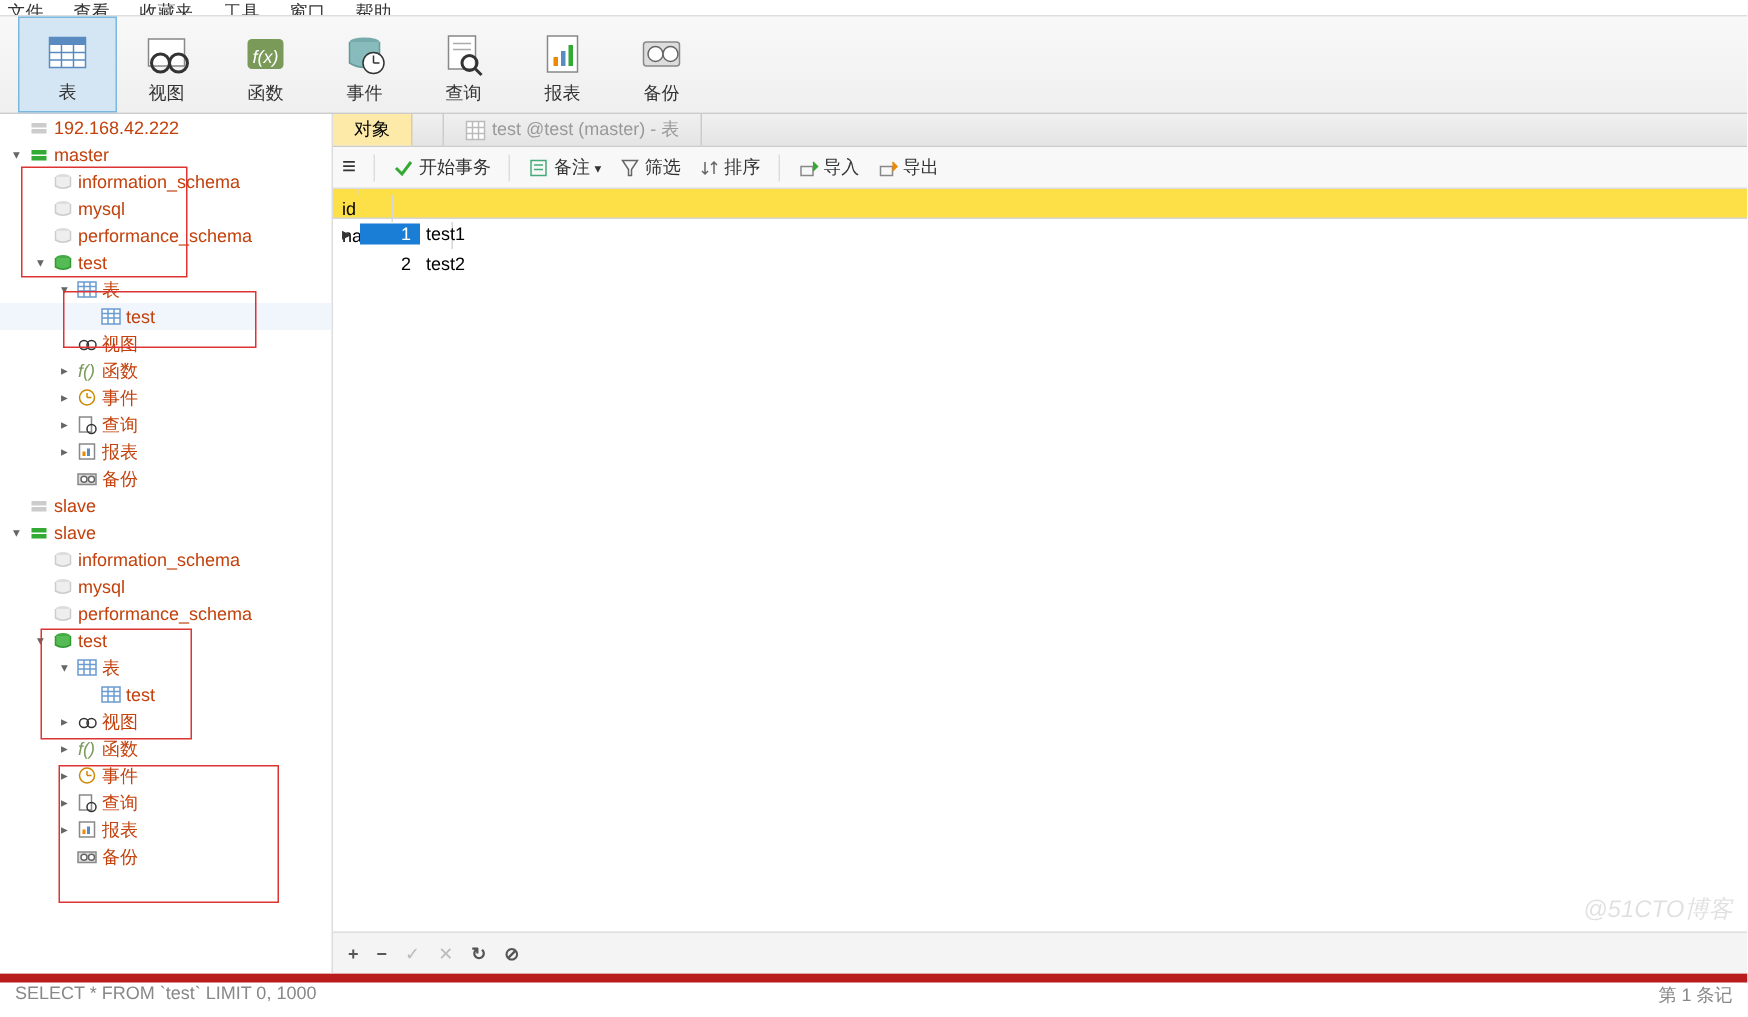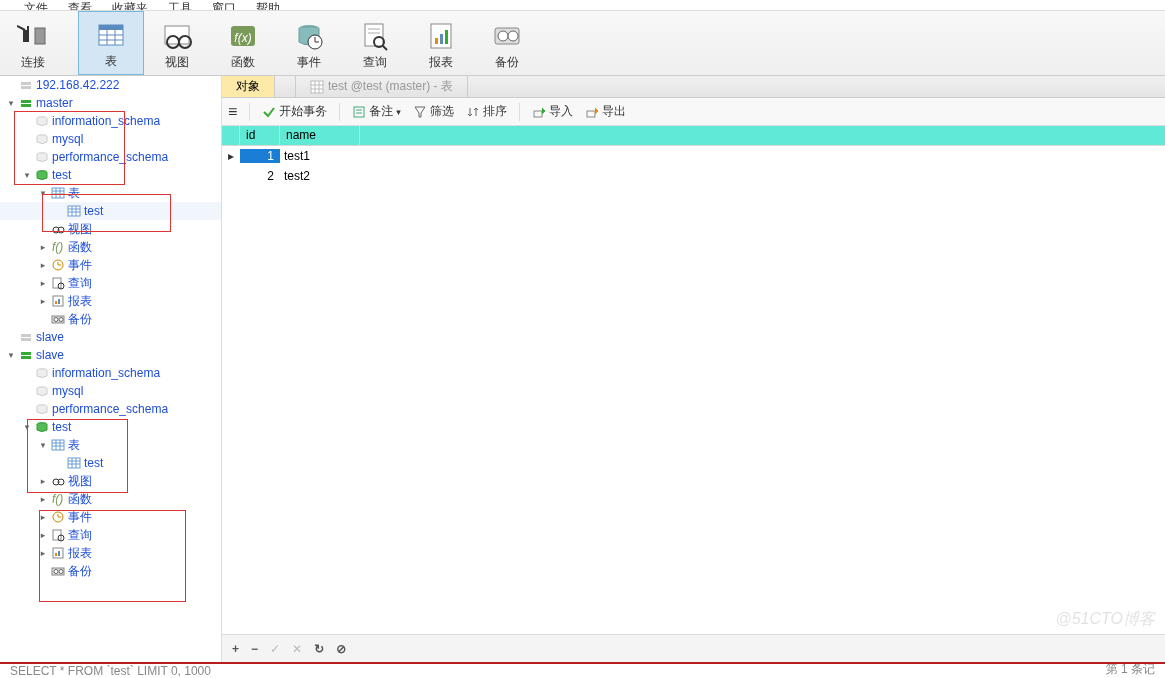--- a/index.html
+++ b/index.html
@@ -1,76 +1,65 @@
 <!DOCTYPE html>
 <html><head>
 <meta charset="utf-8">
 <style>
 * { margin: 0; padding: 0; box-sizing: border-box; font-family: "Microsoft YaHei", Arial, sans-serif; font-size: 12px; }
 body { background: #fff; width: 1165px; height: 678px; overflow: hidden; display: flex; flex-direction: column; }
-.menubar { height: 10px; background: #fff; display: flex; gap: 20px; padding-left: 24px; color: #333; align-items: flex-start; overflow: hidden; }
+.menubar { height: 10px; background: #fff; display: flex; gap: 20px; padding-left: 5px; color: #333; align-items: flex-start; overflow: hidden; }
 .menubar span { color: #333; }
 .toolbar { height: 66px; background: linear-gradient(#f8f8f8, #efefef); border-top: 1px solid #ddd; border-bottom: 1px solid #ccc; display: flex; align-items: stretch; }
 .tool-item { width: 66px; display: flex; flex-direction: column; align-items: center; justify-content: flex-end; padding-bottom: 4px; gap: 2px; cursor: pointer; }
 .tool-item.active { background: #d4e6f4; border: 1px solid #7ab8e0; }
 .tool-item .icon { width: 32px; height: 32px; display: flex; align-items: center; justify-content: center; }
 .tool-item .label { font-size: 12px; color: #333; }
 .main { flex: 1; display: flex; overflow: hidden; }
 .sidebar { width: 222px; background: #fff; border-right: 1px solid #ddd; overflow-y: auto; }
 .tree-row { height: 18px; display: flex; align-items: center; padding-left: 4px; cursor: pointer; white-space: nowrap; }
 .tree-row.selected { background: #f0f6fc; }
 .tree-row .arrow { width: 14px; display: inline-flex; justify-content: center; color: #666; font-size: 9px; }
 .tree-row .icon { width: 16px; height: 16px; display: inline-flex; align-items: center; justify-content: center; margin-right: 2px; }
-.tree-row .label { color: #1d4ed8; }
+.tree-row .label { color: #c2410c; }
 .redbox { position: absolute; border: 1px solid #d33; pointer-events: none; }
 .content { flex: 1; display: flex; flex-direction: column; position: relative; }
 .tabs { height: 22px; background: linear-gradient(#f0f0f0, #e4e4e4); display: flex; align-items: stretch; border-bottom: 1px solid #ccc; }
 .tab { padding: 0 14px; display: flex; align-items: center; gap: 4px; border-right: 1px solid #ccc; cursor: pointer; }
 .tab.active { background: #fde9a8; justify-content: center; }
 .tab.inactive { color: #999; }
 .subtoolbar { height: 28px; background: #f8f8f8; border-bottom: 1px solid #ddd; display: flex; align-items: center; padding: 0 6px; gap: 12px; }
 .subtoolbar .btn { display: flex; align-items: center; gap: 3px; cursor: pointer; color: #333; }
 .subtoolbar .sep { width: 1px; height: 18px; background: #ddd; }
 .grid-area { flex: 1; background: #fff; overflow: auto; }
-.grid-header { display: flex; background: #5eead4; border-bottom: 1px solid #d6d6d6; height: 20px; }
+.grid-header { display: flex; background: #fde047; border-bottom: 1px solid #d6d6d6; height: 20px; flex-direction: column; }
 .grid-header div { border-right: 1px solid #d6d6d6; padding: 2px 6px; }
 .grid-row { display: flex; height: 20px; align-items: center; }
 .grid-row.selected .cell-id { background: #1a7dd6; color: #fff; }
 .cell-marker { width: 18px; text-align: center; color: #333; }
 .cell-id { width: 40px; text-align: right; padding-right: 6px; }
 .cell-name { padding-left: 4px; }
 .bottom-toolbar { height: 28px; background: #f4f4f4; border-top: 1px solid #ddd; display: flex; align-items: center; padding: 0 10px; gap: 12px; color: #555; }
-.status-bar { height: 16px; background: #fff; border-top: 2px solid #b91c1c; display: flex; align-items: flex-end; padding: 0 10px; font-size: 11px; color: #888; justify-content: space-between; overflow: hidden;}
+.status-bar { height: 29px; background: #fff; border-top: 6px solid #b91c1c; display: flex; align-items: flex-start; padding: 0 10px; font-size: 11px; color: #888; justify-content: space-between; overflow: hidden;}
 .watermark { position: absolute; right: 10px; bottom: 32px; color: rgba(0,0,0,0.12); font-size: 16px; font-style: italic; }
 svg { display: block; }
 </style>
 </head>
 <body>
 
 <div class="menubar">
   <span>文件</span>
   <span>查看</span>
   <span>收藏夹</span>
   <span>工具</span>
   <span>窗口</span>
   <span>帮助</span>
 </div>
 
 <div class="toolbar" id="toolbar">
-    <div class="tool-item">
-      <span class="icon">
-        <svg width="32" height="32">
-          <rect x="6" y="10" width="6" height="12" fill="#333"></rect>
-          <rect x="18" y="8" width="10" height="16" fill="#999" stroke="#666"></rect>
-          <line x="8" y1="6" x2="8" y2="10" stroke="#333" stroke-width="2"></line>
-          <line x1="11" y1="6" x2="11" y2="10" stroke="#333" stroke-width="2"></line>
-        </svg>
-      </span>
-      <span class="label">连接</span>
-    </div>
     <div class="tool-item active" style="margin-left: 12px;">
       <span class="icon">
         <svg width="32" height="32">
           <rect x="4" y="6" width="24" height="20" fill="#fff" stroke="#5a8bc0"></rect>
           <rect x="4" y="6" width="24" height="5" fill="#5a8bc0"></rect>
           <line x1="4" y1="16" x2="28" y2="16" stroke="#5a8bc0"></line>
           <line x1="4" y1="21" x2="28" y2="21" stroke="#5a8bc0"></line>
           <line x1="12" y1="6" x2="12" y2="26" stroke="#5a8bc0"></line>
           <line x1="20" y1="6" x2="20" y2="26" stroke="#5a8bc0"></line>
         </svg>

